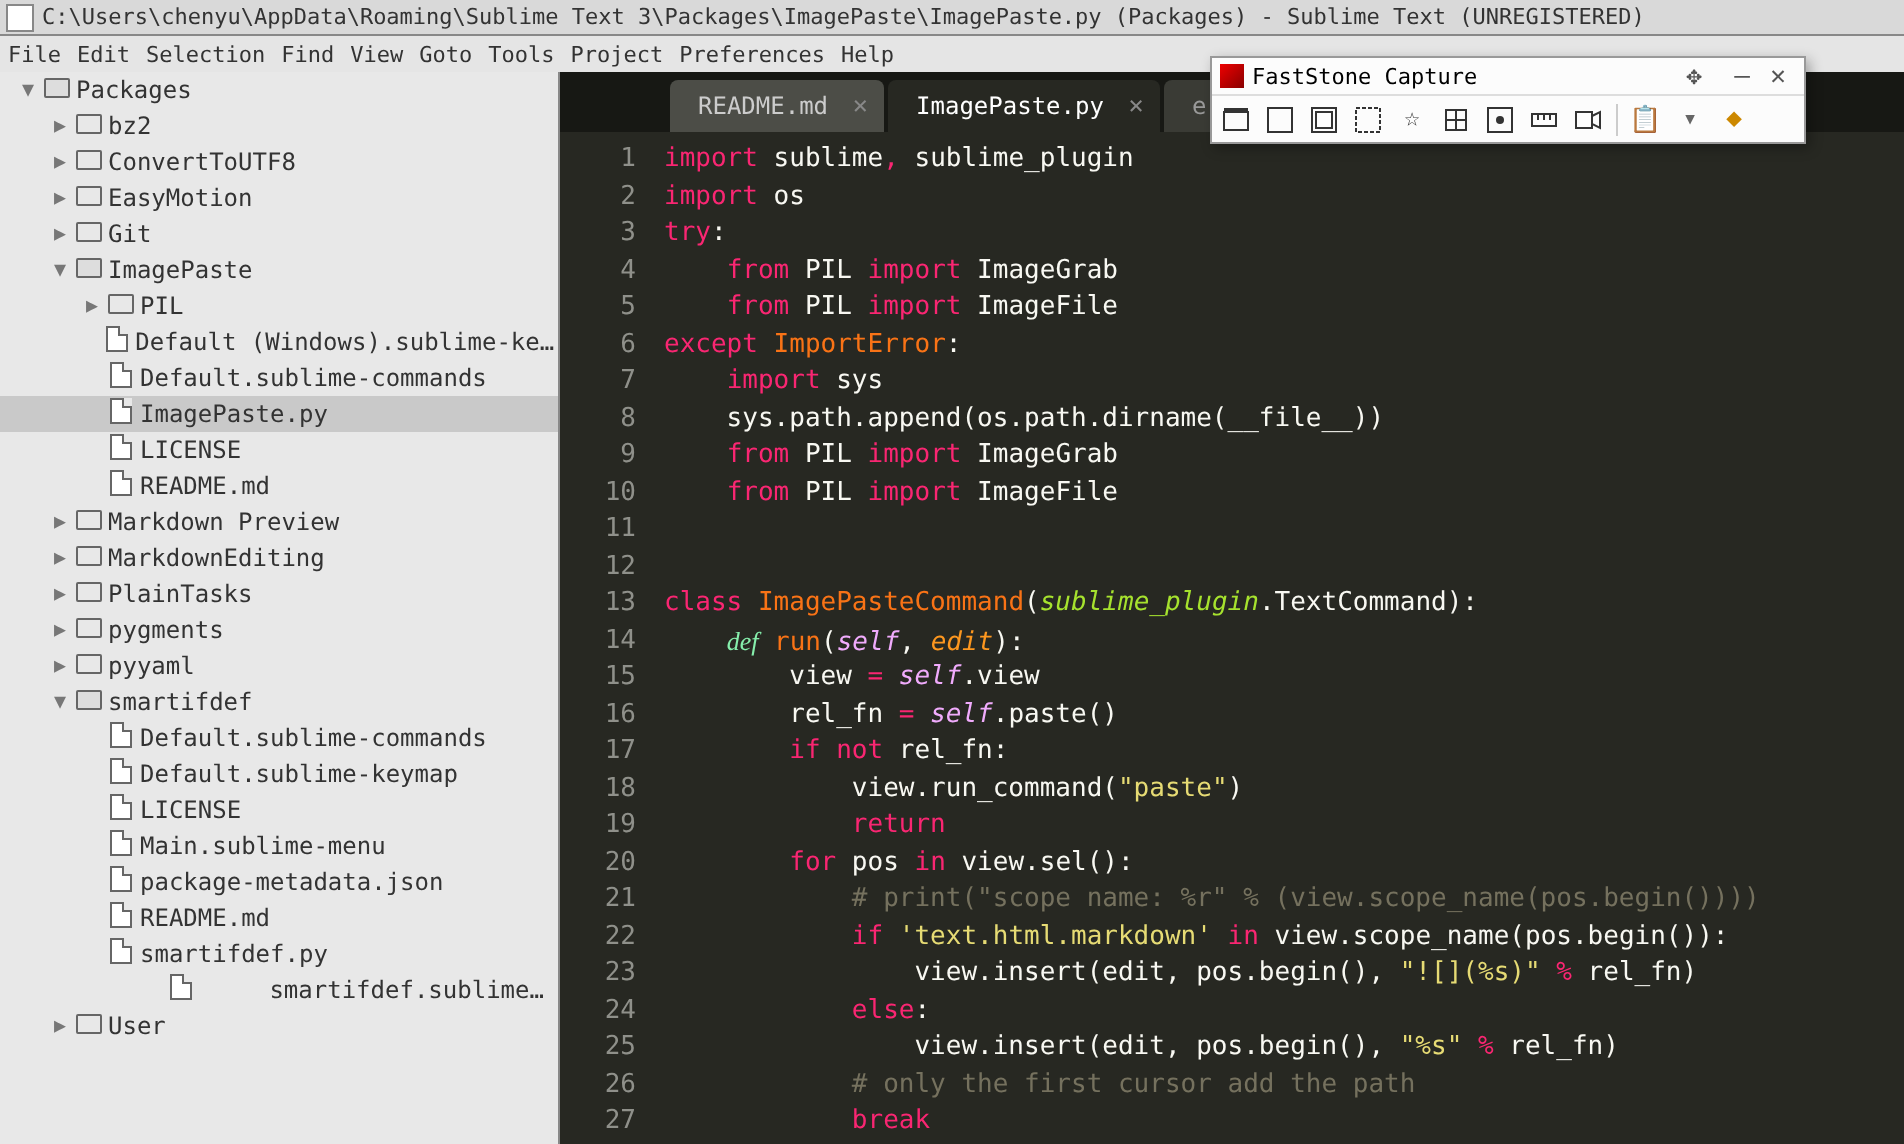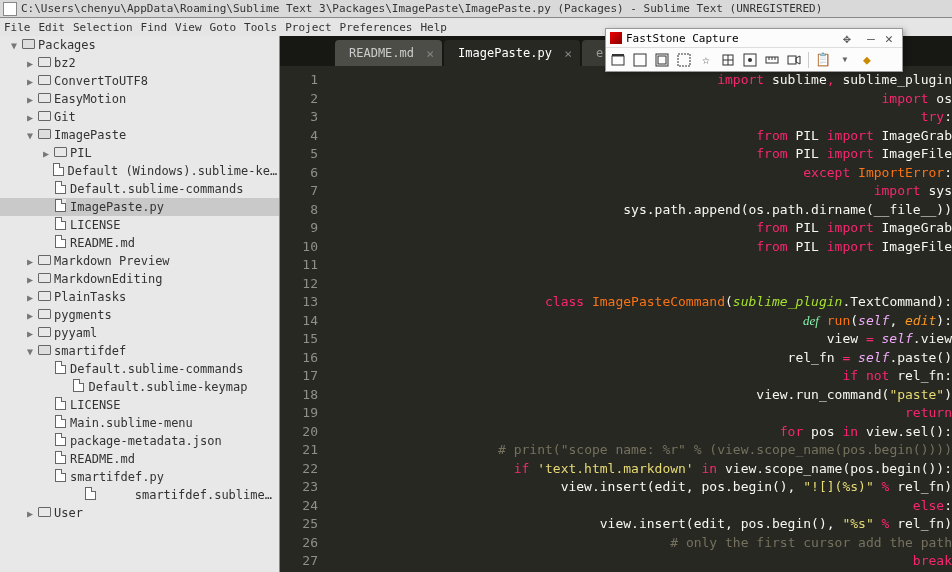--- a/index.html
+++ b/index.html
@@ -25,21 +25,21 @@
 .tabbar { height:30px; background:#171814; display:flex; align-items:flex-end; padding-left:55px; }
 .tab { height:26px; padding:0 28px 0 14px; margin-right:2px; display:flex; align-items:center; font-size:12px; color:#ccc; position:relative; border-radius:4px 4px 0 0; cursor:pointer; font-family:Tahoma,sans-serif; }
 .tab.inactive { background:#4c4d47; }
 .tab.active { background:#272822; color:#fff; }
 .tab.bg { background:#3a3b35; color:#999; }
 .tab .close { position:absolute; right:8px; color:#888; font-size:13px; }
 .code-area { flex:1; display:flex; overflow:hidden; font-size:13px; line-height:18.5px; }
 .gutter { width:52px; text-align:right; padding-right:14px; color:#8f908a; background:#272822; padding-top:5px; user-select:none; }
 .gutter div { height:18.5px; }
 .code { flex:1; padding-top:5px; color:#f8f8f2; white-space:pre; }
-.code div { height:18.5px;text-align:right; }
+.code div { height:18.5px; }
 .kw { color:#f92672; }
 .str { color:#e6db74; }
 .name { color:#f97316; }
 .cls { color:#a6e22e; font-style:italic; }
 .type { color:#86efac; font-style:italic;font-family:Liberation Serif, serif; }
 .self { color:#f0abfc; font-style:italic; }
 .arg { color:#fd971f; font-style:italic; }
 .com { color:#75715e; }
 .faststone { position:absolute; top:28px; left:605px; width:298px; height:44px; background:#fcfcfc; border:1px solid #999; box-shadow:2px 2px 6px rgba(0,0,0,0.3); font-family:Tahoma,sans-serif; }
 .fs-title { height:19px; display:flex; align-items:center; padding:0 4px; font-size:11px; border-bottom:1px solid #ddd; }
@@ -163,21 +163,21 @@
         <div class="tree-item" style="padding-left: 24px;">
           <span class="arrow">▼</span>
           <span class="icon"><span class="folder-icon open"></span></span>
           <span class="lbl">smartifdef</span>
         </div>
         <div class="tree-item" style="padding-left: 40px;">
           <span class="arrow"></span>
           <span class="icon"><span class="file-icon"></span></span>
           <span class="lbl">Default.sublime-commands</span>
         </div>
-        <div class="tree-item" style="padding-left: 27px; justify-content: center;">
+        <div class="tree-item" style="padding-left: 40px;">
           <span class="arrow"></span>
           <span class="icon"><span class="file-icon"></span></span>
           <span class="lbl">Default.sublime-keymap</span>
         </div>
         <div class="tree-item" style="padding-left: 40px;">
           <span class="arrow"></span>
           <span class="icon"><span class="file-icon"></span></span>
           <span class="lbl">LICENSE</span>
         </div>
         <div class="tree-item" style="padding-left: 40px;">

